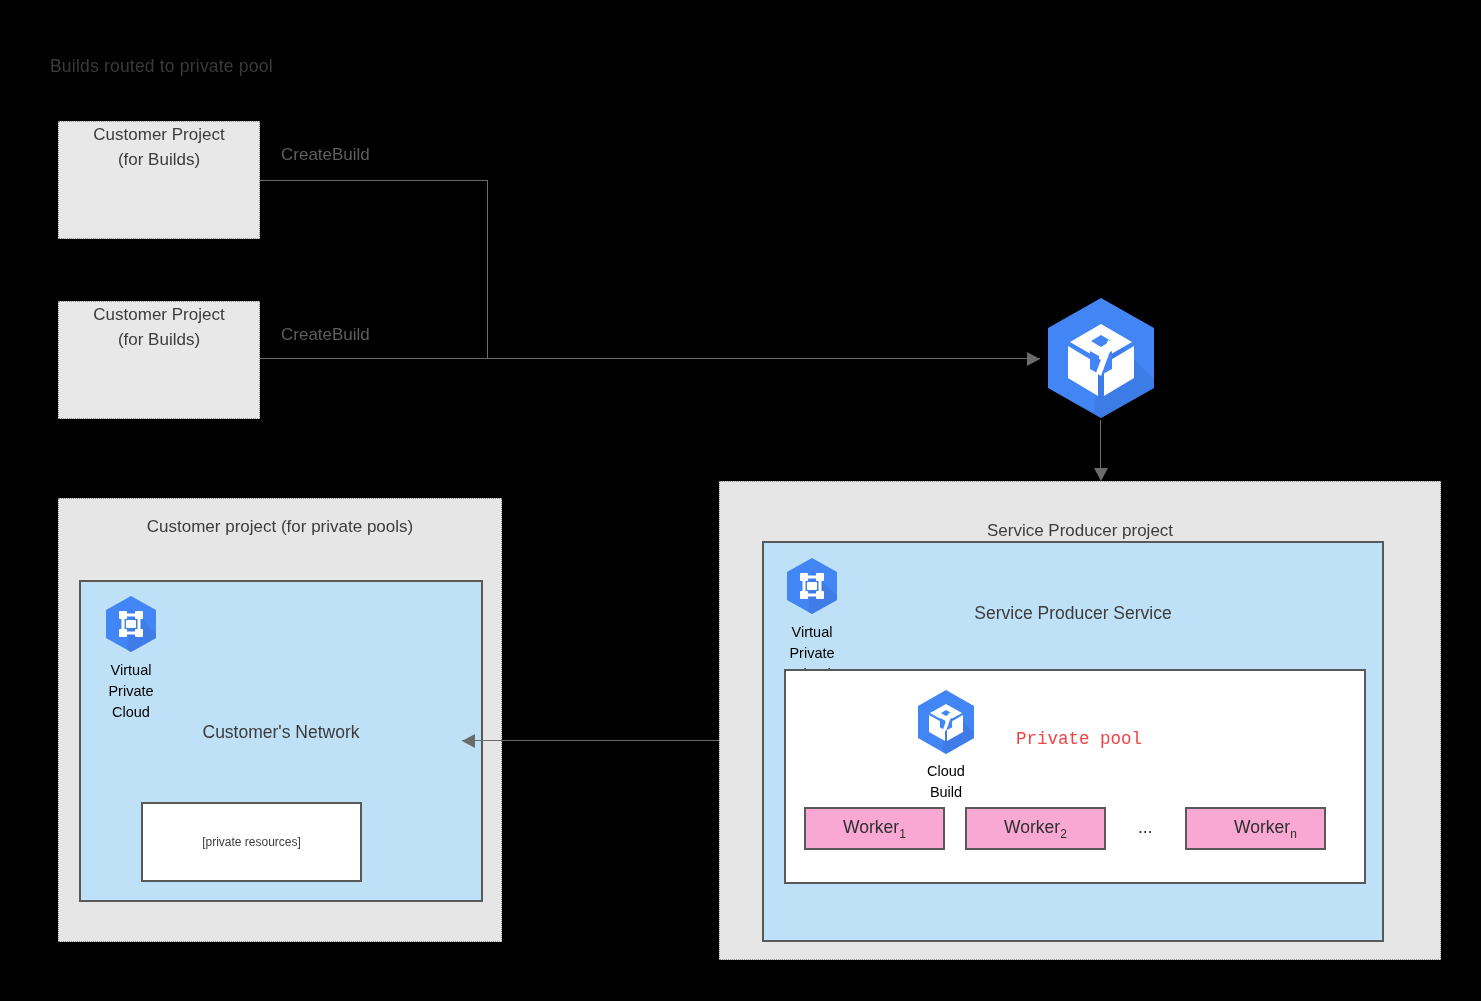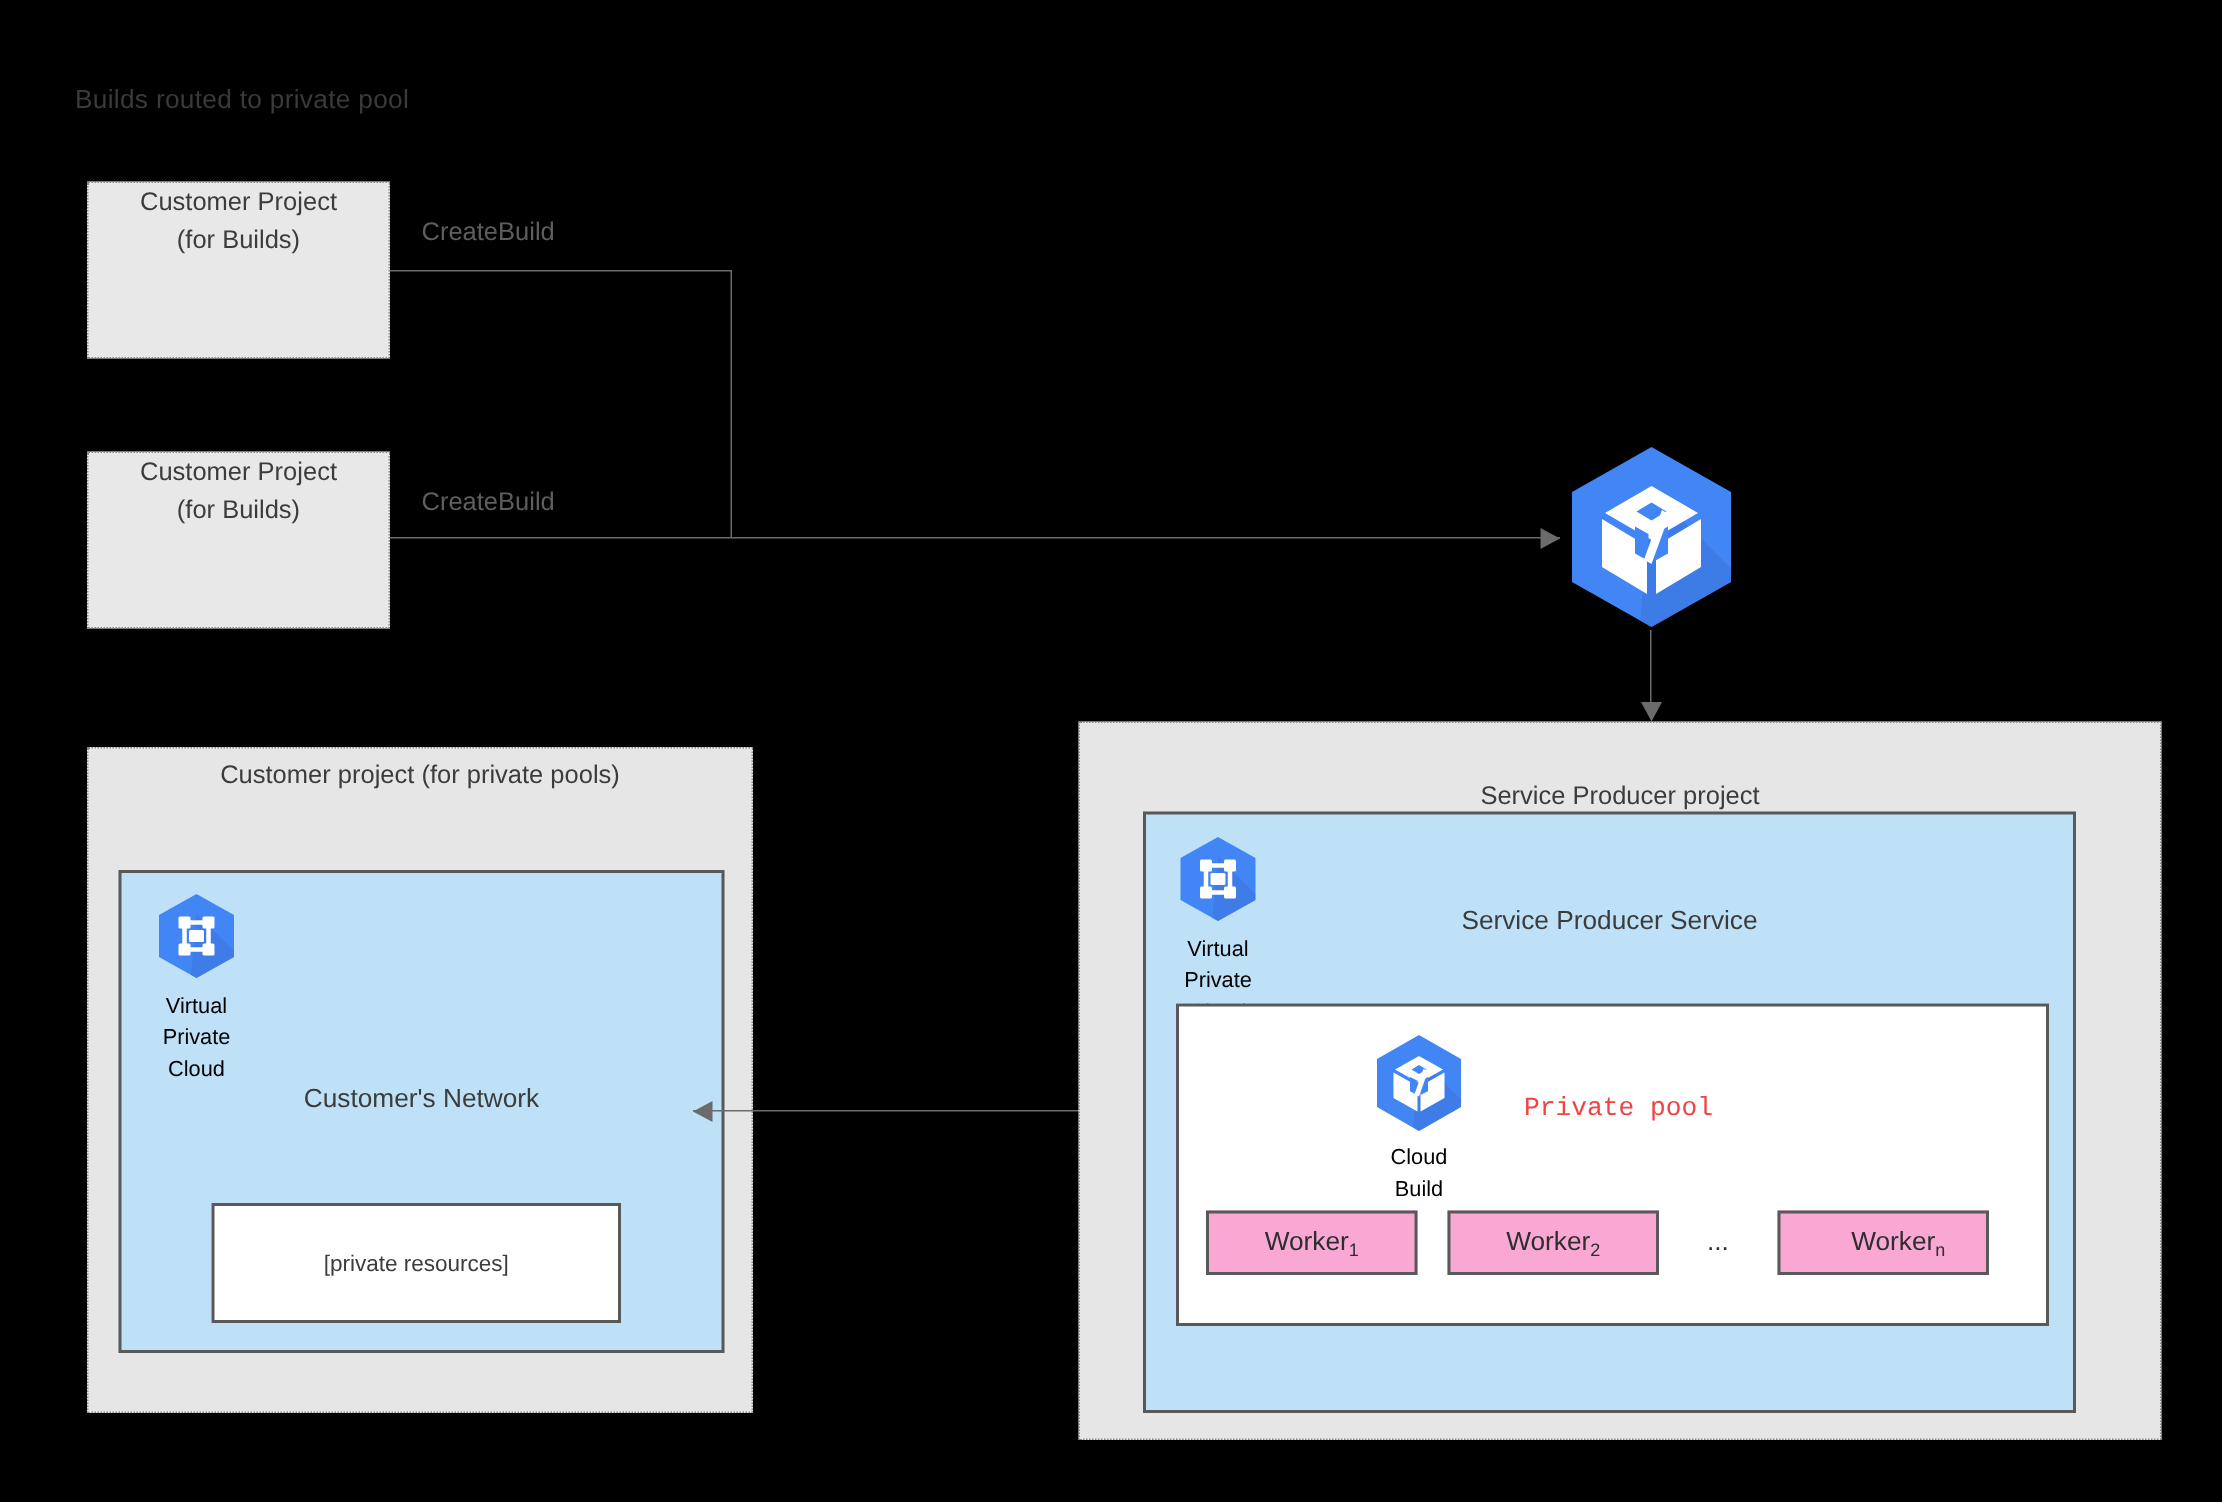--- a/index.html
+++ b/index.html
@@ -102,21 +102,21 @@
   #service-producer-project { left: 719px; top: 481px; width: 722px; height: 479px; }
 
   .project-title {
     position: absolute;
     left: 0; right: 0;
     text-align: center;
     font-size: 17px;
     color: #3c3c3c;
     white-space: nowrap;
   }
-  #customer-pools-title { top: 8px; }
+  #customer-pools-title { top: 18px; }
   #service-producer-title { top: 39px; }
 
   
   .network-box {
     position: absolute;
     background: #BEE1F7;
     border: 2px solid #595959;
     box-sizing: border-box;
   }
   #customer-network-box { left: 20px; top: 81px; width: 404px; height: 322px; }
@@ -141,28 +141,28 @@
     font-size: 14.5px;
     line-height: 21px;
     color: #000000;
     margin-top: 3px;
   }
 
   
   #private-resources-box {
     position: absolute;
     left: 60px; top: 220px;
-    width: 273px; height: 80px;
+    width: 221px; height: 80px;
     background: #FFFFFF;
     border: 2px solid #595959;
     box-sizing: border-box;
     display: flex;
     align-items: center;
     justify-content: center;
-    font-size: 15px;
+    font-size: 12px;
     color: #3c3c3c;
   }
 
   
   #private-pool-box {
     position: absolute;
     left: 20px; top: 126px;
     width: 582px; height: 215px;
     background: #FFFFFF;
     border: 2px solid #595959;

